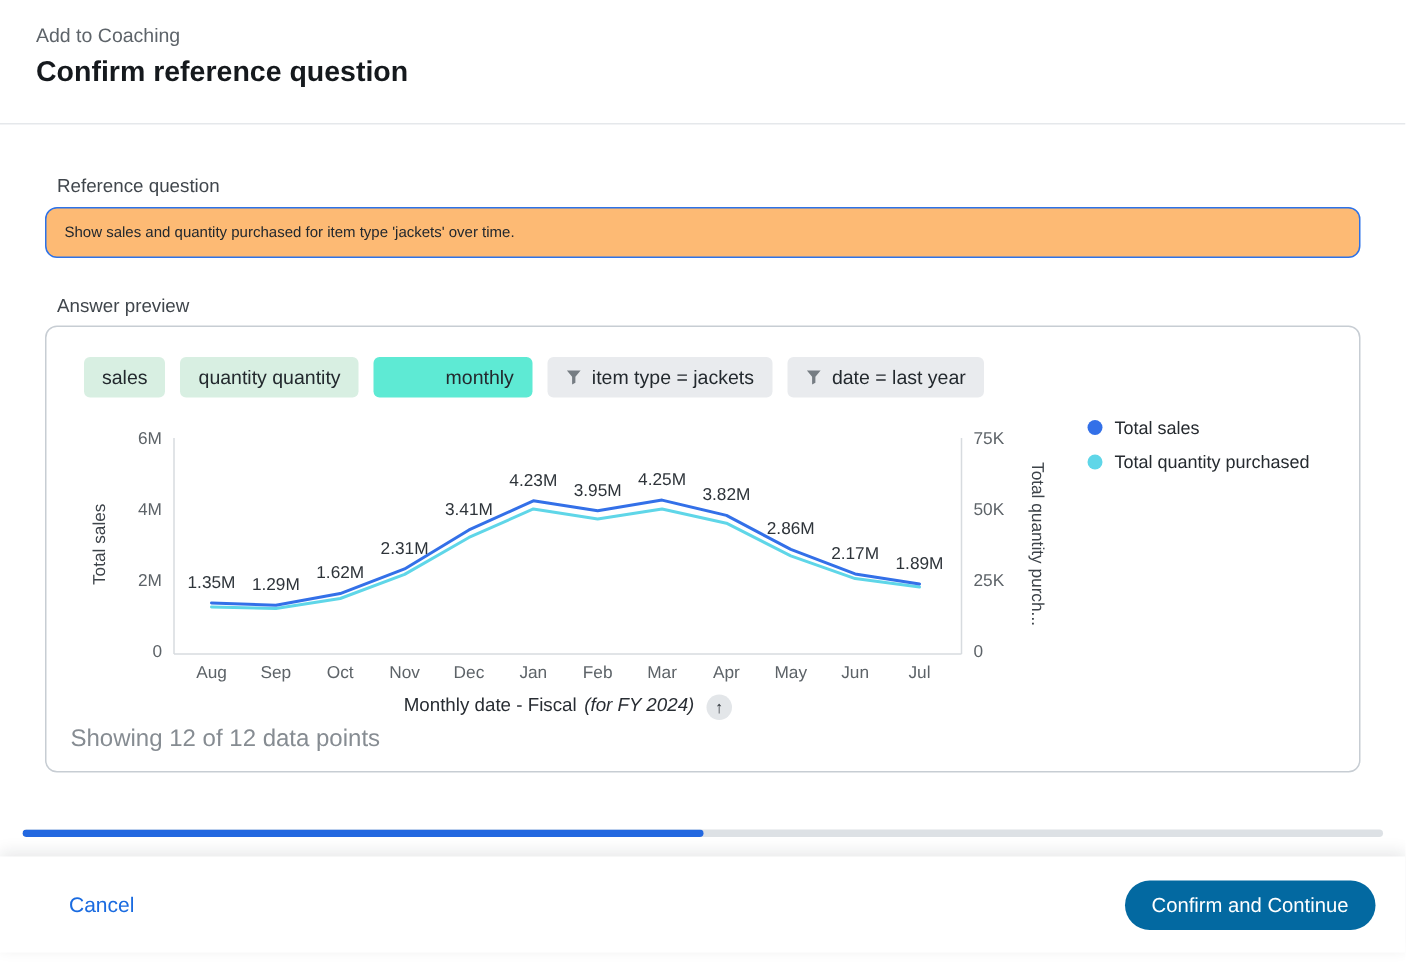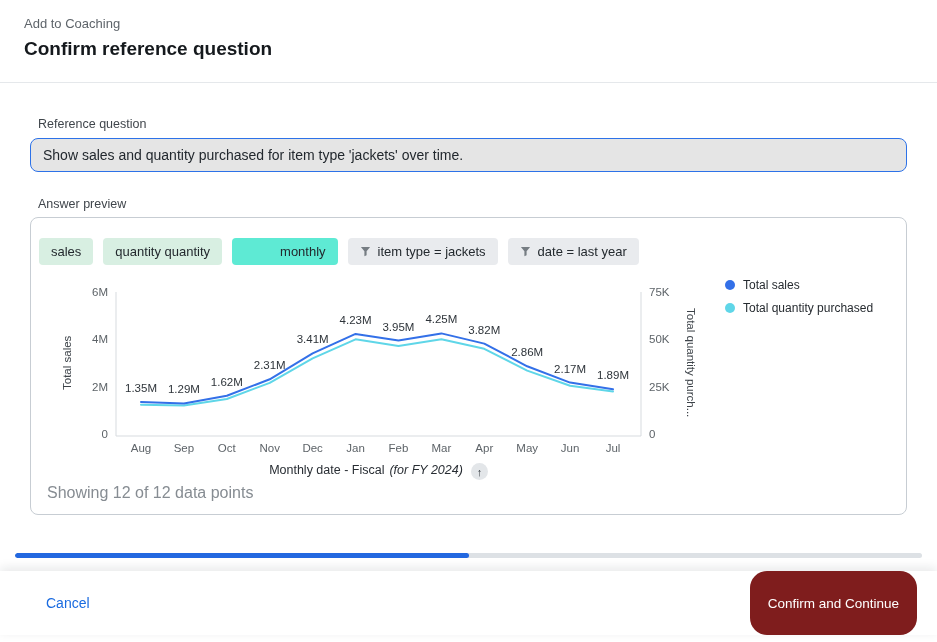--- a/index.html
+++ b/index.html
@@ -13,28 +13,28 @@
   .header { padding:16px 24px 0 24px; }
   .breadcrumb { font-size:13px; color:#5e646a; }
   .page-title { font-size:19px; font-weight:700; color:#15191d; margin-top:7px; }
   .divider { height:1px; background:#e5e8eb; margin-top:22px; }
   main { padding:0 30px; }
   .field-label { font-size:12.5px; color:#40464c; margin:34px 0 0 8px; }
   .field-label.second { margin-top:25px; }
   .ref-input {
     margin-top:7px; width:100%; height:34px;
     border:1.5px solid #2d72e8; border-radius:8px;
-    font-family:"Liberation Sans", sans-serif; font-size:14px; color:#22282e;
-    padding:0 12px; outline:none; background:#e5e5e5;
+    font-family:"Liberation Sans", sans-serif; font-size:10px; color:#22282e;
+    padding:0 12px; outline:none; background:#fdba74;
   }
   .panel {
     margin-top:6px; height:298px; position:relative;
     border:1px solid #c7cdd3; border-radius:8px; background:#fff;
   }
-  .chips { position:absolute; left:8px; top:20px; display:flex; gap:10px; }
+  .chips { position:absolute; left:25px; top:20px; display:flex; gap:10px; }
   .chip {
     height:27px; display:flex; align-items:center; gap:7px;
     padding:0 12px; border-radius:4px; font-size:13px; color:#23292e; cursor:pointer;
   }
   .chip.column  { background:#d8efe2; }
   .chip.keyword { background:#5eead4;padding-left:48px; }
   .chip.filter  { background:#e9ebee; }
   .rot-left {
     position:absolute; left:30px; top:70px; height:150px;
     writing-mode:vertical-rl; transform:rotate(180deg); text-align:center;
@@ -65,26 +65,26 @@
     display:flex; align-items:center; justify-content:center;
     font-size:11px; color:#2a3036; border:none; cursor:pointer; margin-left:3px; padding:0;
     font-family:"Liberation Sans", sans-serif;
   }
   .note { position:absolute; left:16px; top:266px; font-size:16px; color:#868c92; }
   .progress-track { margin:38px 15px 0 15px; height:5px; border-radius:3px; background:#dde1e5; overflow:hidden; }
   .progress-fill { height:100%; background:#2368e0; border-radius:3px; }
   .footer {
     margin-top:13px; height:64px; background:#fff;
     box-shadow:0 -3px 10px rgba(20,30,40,0.10);
-    display:flex; justify-content:space-between;
+    display:flex; align-items:center; justify-content:space-between;
     padding:0 20px 0 40px; position:relative;
   }
   .cancel-link { color:#1a6be0; font-size:14px; background:none; border:none; cursor:pointer; font-family:"Liberation Sans", sans-serif; }
   .confirm-btn {
-    background:#7f1d1d; color:#fff; font-size:13.5px; border:none;
+    background:#0369a1; color:#fff; font-size:13.5px; border:none;
     border-radius:17px; padding:9px 18px; cursor:pointer;
     font-family:"Liberation Sans", sans-serif;
   }
 </style>
 </head>
 <body>
 
 <div class="header">
   <div class="breadcrumb">Add to Coaching</div>
   <div class="page-title">Confirm reference question</div>

